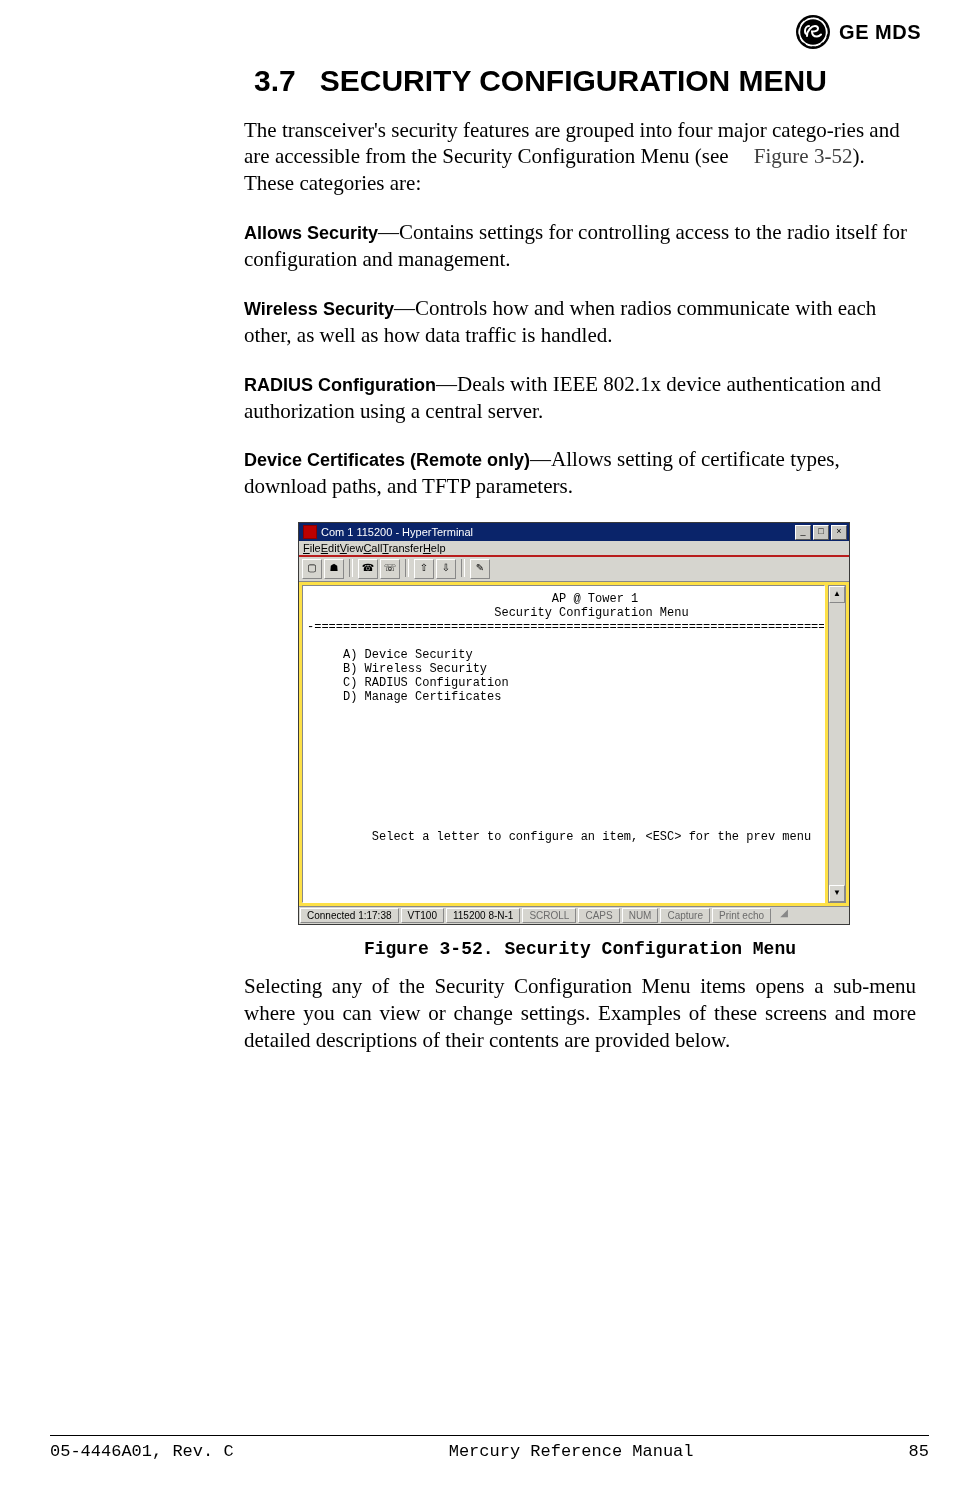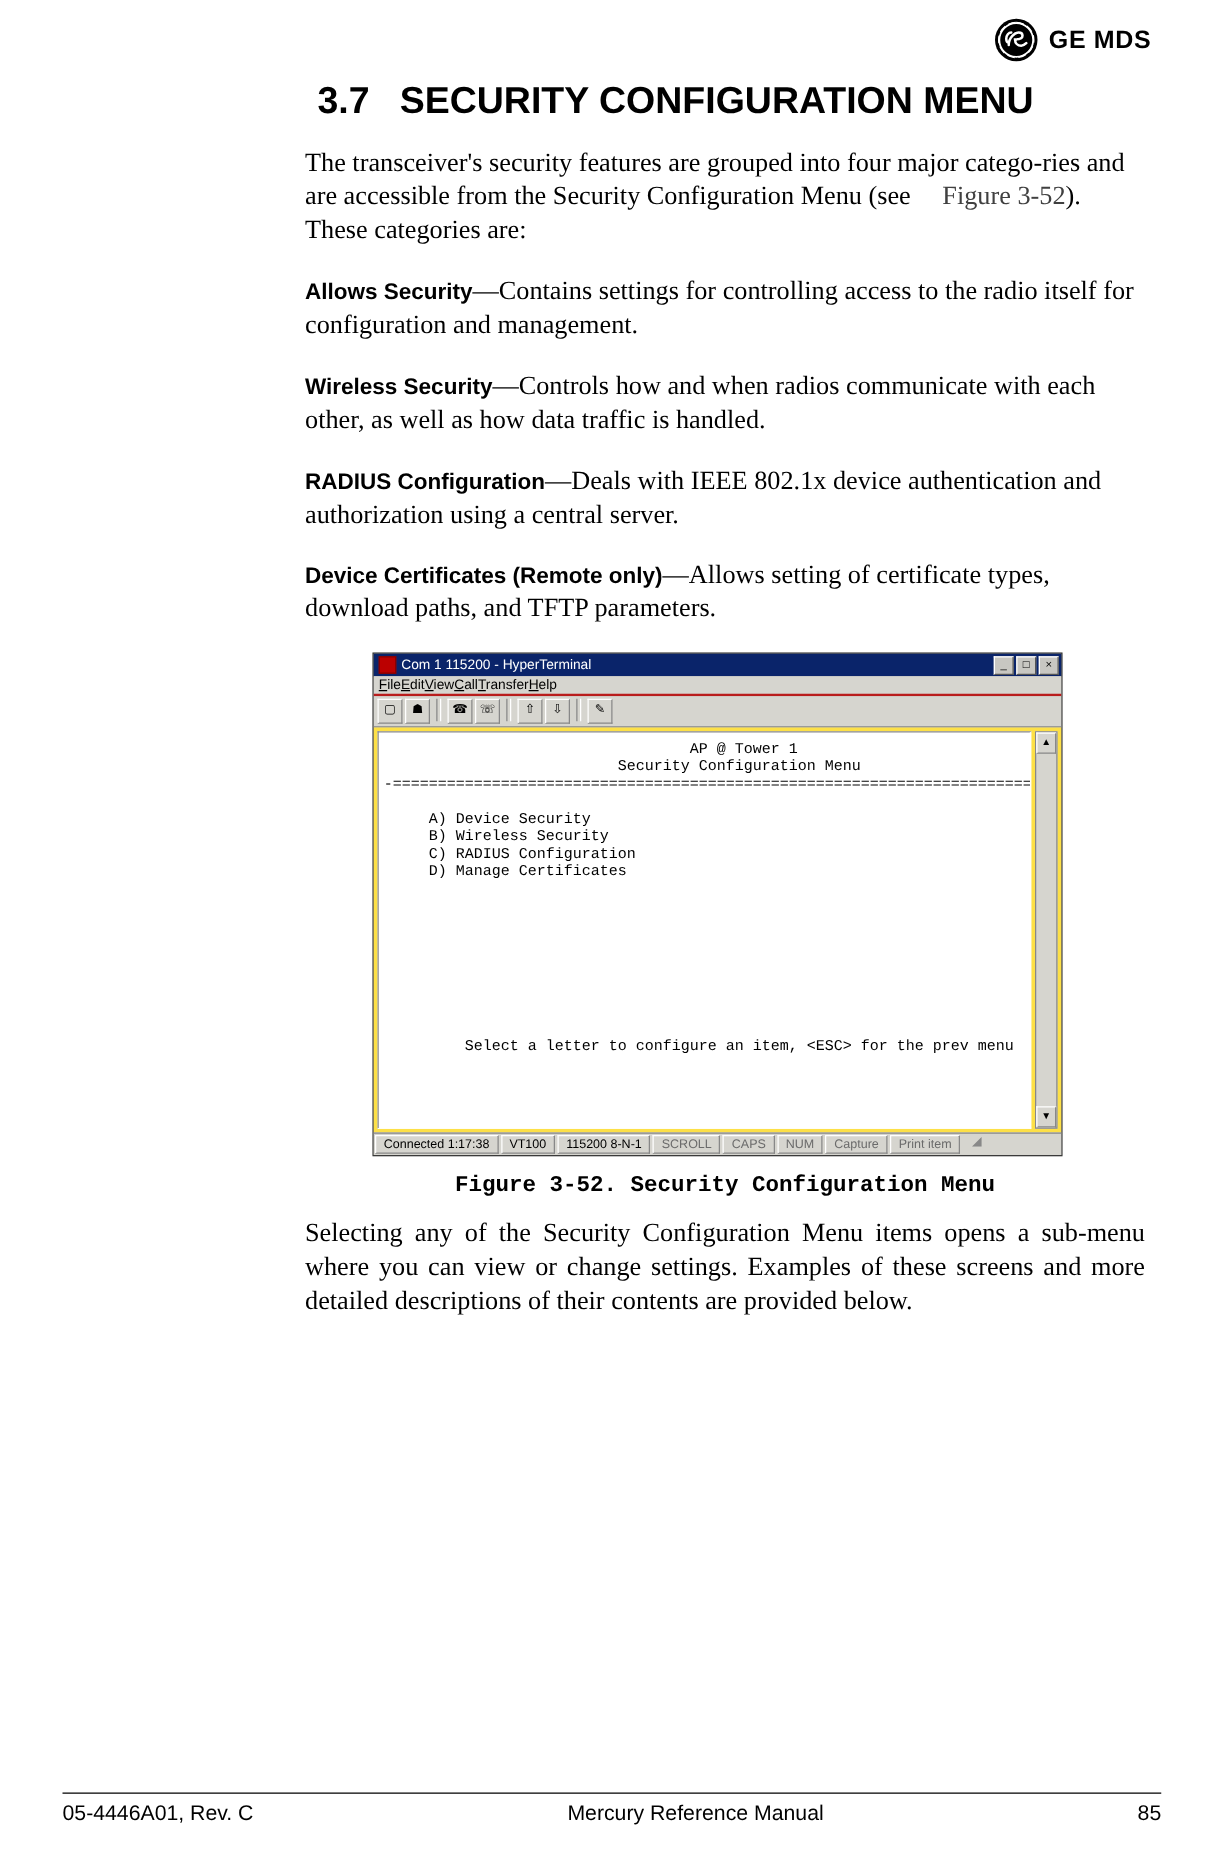--- a/index.html
+++ b/index.html
@@ -199,21 +199,21 @@
   }
   .footer {
     position: absolute;
     left: 50px;
     right: 50px;
     bottom: 40px;
     border-top: 1px solid #000;
     padding-top: 6px;
     display: flex;
     justify-content: space-between;
-    font-family: Liberation Sans, sans-serif;
+    font-family: Liberation Mono, monospace;
     font-size: 17px;
   }
 </style>
 </head>
 <body>
 
 <div class="page">
 
   <div class="logo">
     <svg width="36" height="36" viewBox="0 0 36 36">
@@ -307,21 +307,21 @@
           </div>
         </div>
         <div class="ht-status">
           <span class="sc on">Connected 1:17:38</span>
           <span class="sc on">VT100</span>
           <span class="sc on">115200 8-N-1</span>
           <span class="sc">SCROLL</span>
           <span class="sc">CAPS</span>
           <span class="sc">NUM</span>
           <span class="sc">Capture</span>
-          <span class="sc">Print item</span>
+          <span class="sc">Print echo</span>
           <span class="ht-grip">◢</span>
         </div>
       </div>
     </div>
 
     <div class="fig-caption">Figure 3-52. Security Configuration Menu</div>
 
     <p class="para" style="text-align:justify;">Selecting any of the Security Configuration Menu items opens a sub-menu where you can view or change settings. Examples of these screens and more detailed descriptions of their contents are provided below.</p>
   </div>
 

